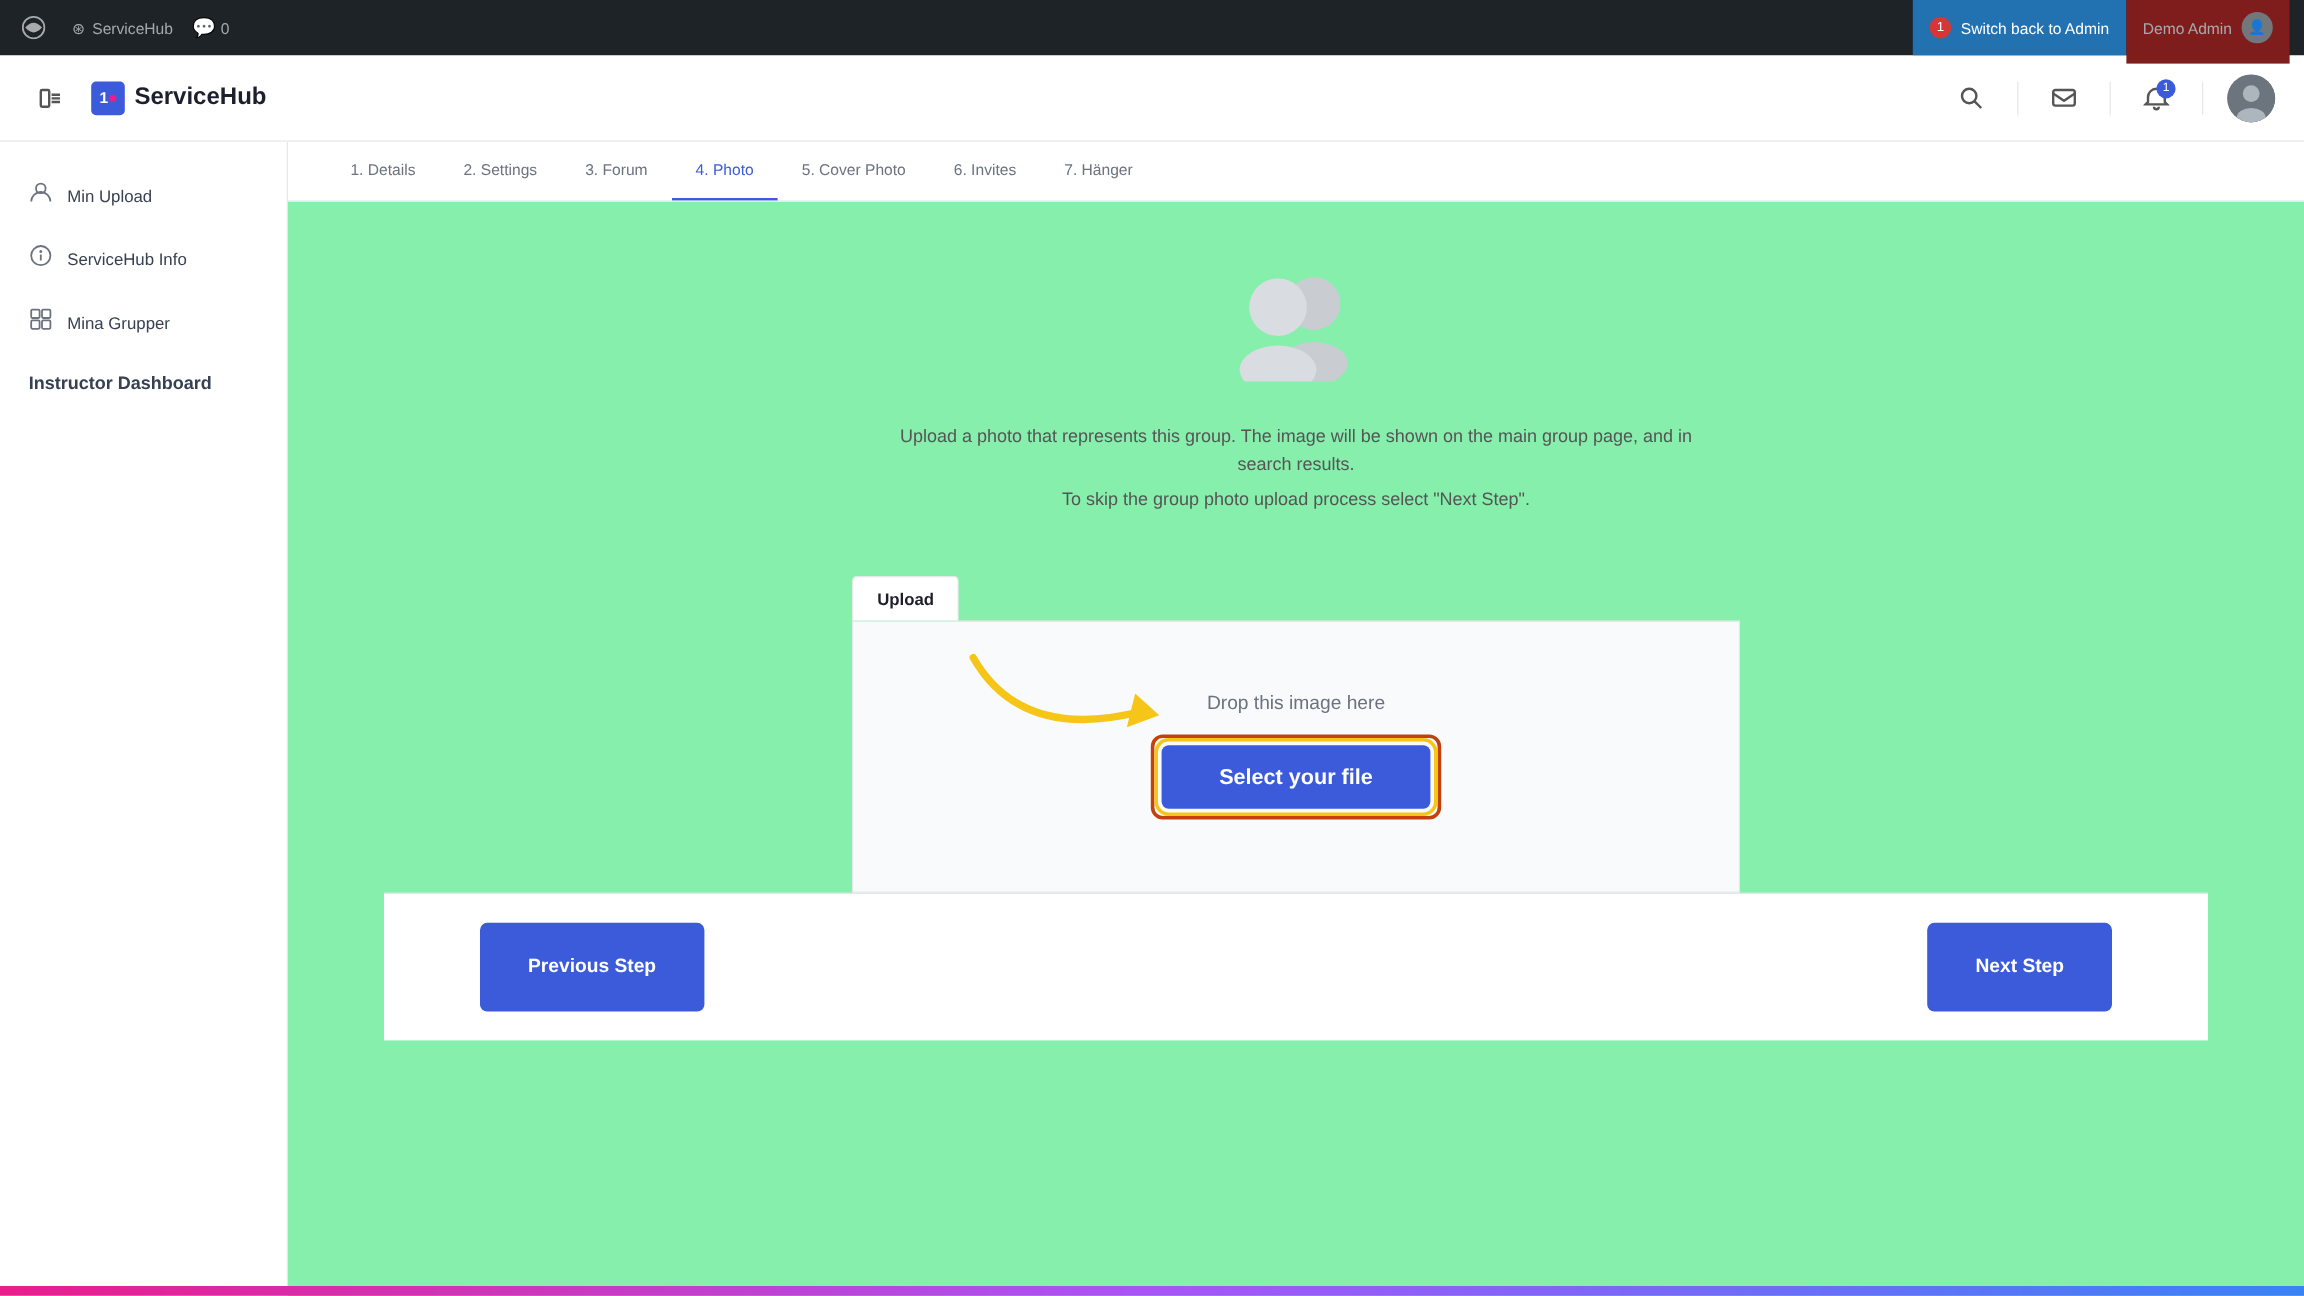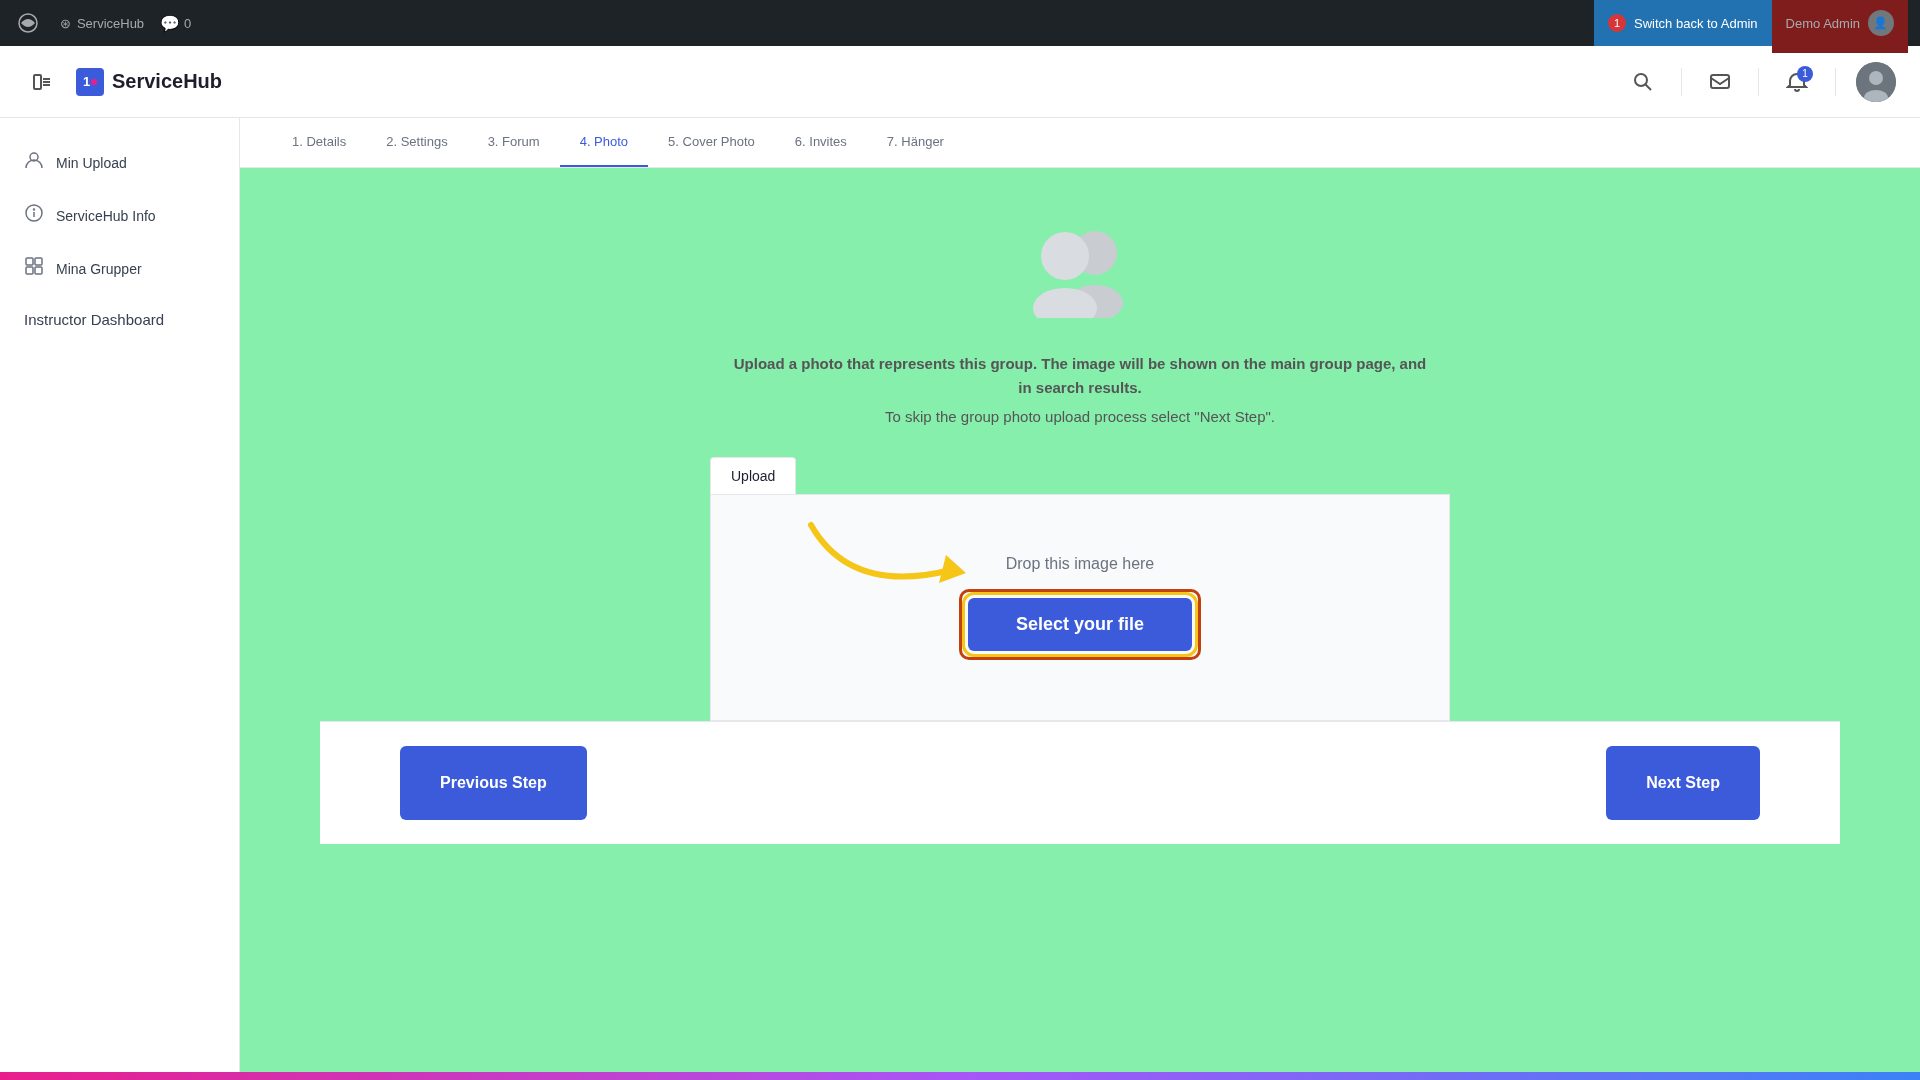--- a/index.html
+++ b/index.html
@@ -149,21 +149,21 @@
       color: #374151;
       font-size: 14px;
       transition: background 0.15s;
     }
     .sidebar-item .sidebar-icon { font-size: 18px; color: #6b7280; }
     .instructor-dashboard-item {
       padding: 14px 24px;
       cursor: pointer;
       color: #374151;
       font-size: 15px;
-      font-weight: 400;
+      font-weight: 700;
     }
 
     
     .main-content {
       flex: 1;
       background: #f0f0f1;
       overflow-y: auto;
       padding: 0;
     }
 
@@ -209,21 +209,20 @@
       margin-bottom: 24px;
     }
 
     .description-text {
       font-size: 15px;
       color: #555;
       text-align: center;
       max-width: 700px;
       line-height: 1.6;
       margin-bottom: 8px;
-      font-weight: bold;
     }
     .skip-text {
       font-size: 15px;
       color: #555;
       text-align: center;
       margin-bottom: 32px;
     }
 
     
     .upload-tabs {
@@ -239,21 +238,22 @@
       color: #555;
       border: 1px solid #e5e7eb;
       border-bottom: none;
       cursor: pointer;
       background: #fff;
       border-radius: 4px 4px 0 0;
     }
     .upload-tab.active {
       background: #fff;
       color: #1e1e2e;
-      font-weight: 400;
+      font-weight: 700;
+      margin-top: 23px;
     }
 
     
     .drop-zone {
       width: 100%;
       max-width: 740px;
       border: 1px solid #e5e7eb;
       border-top: none;
       background: #f9fafb;
       padding: 60px 40px;

